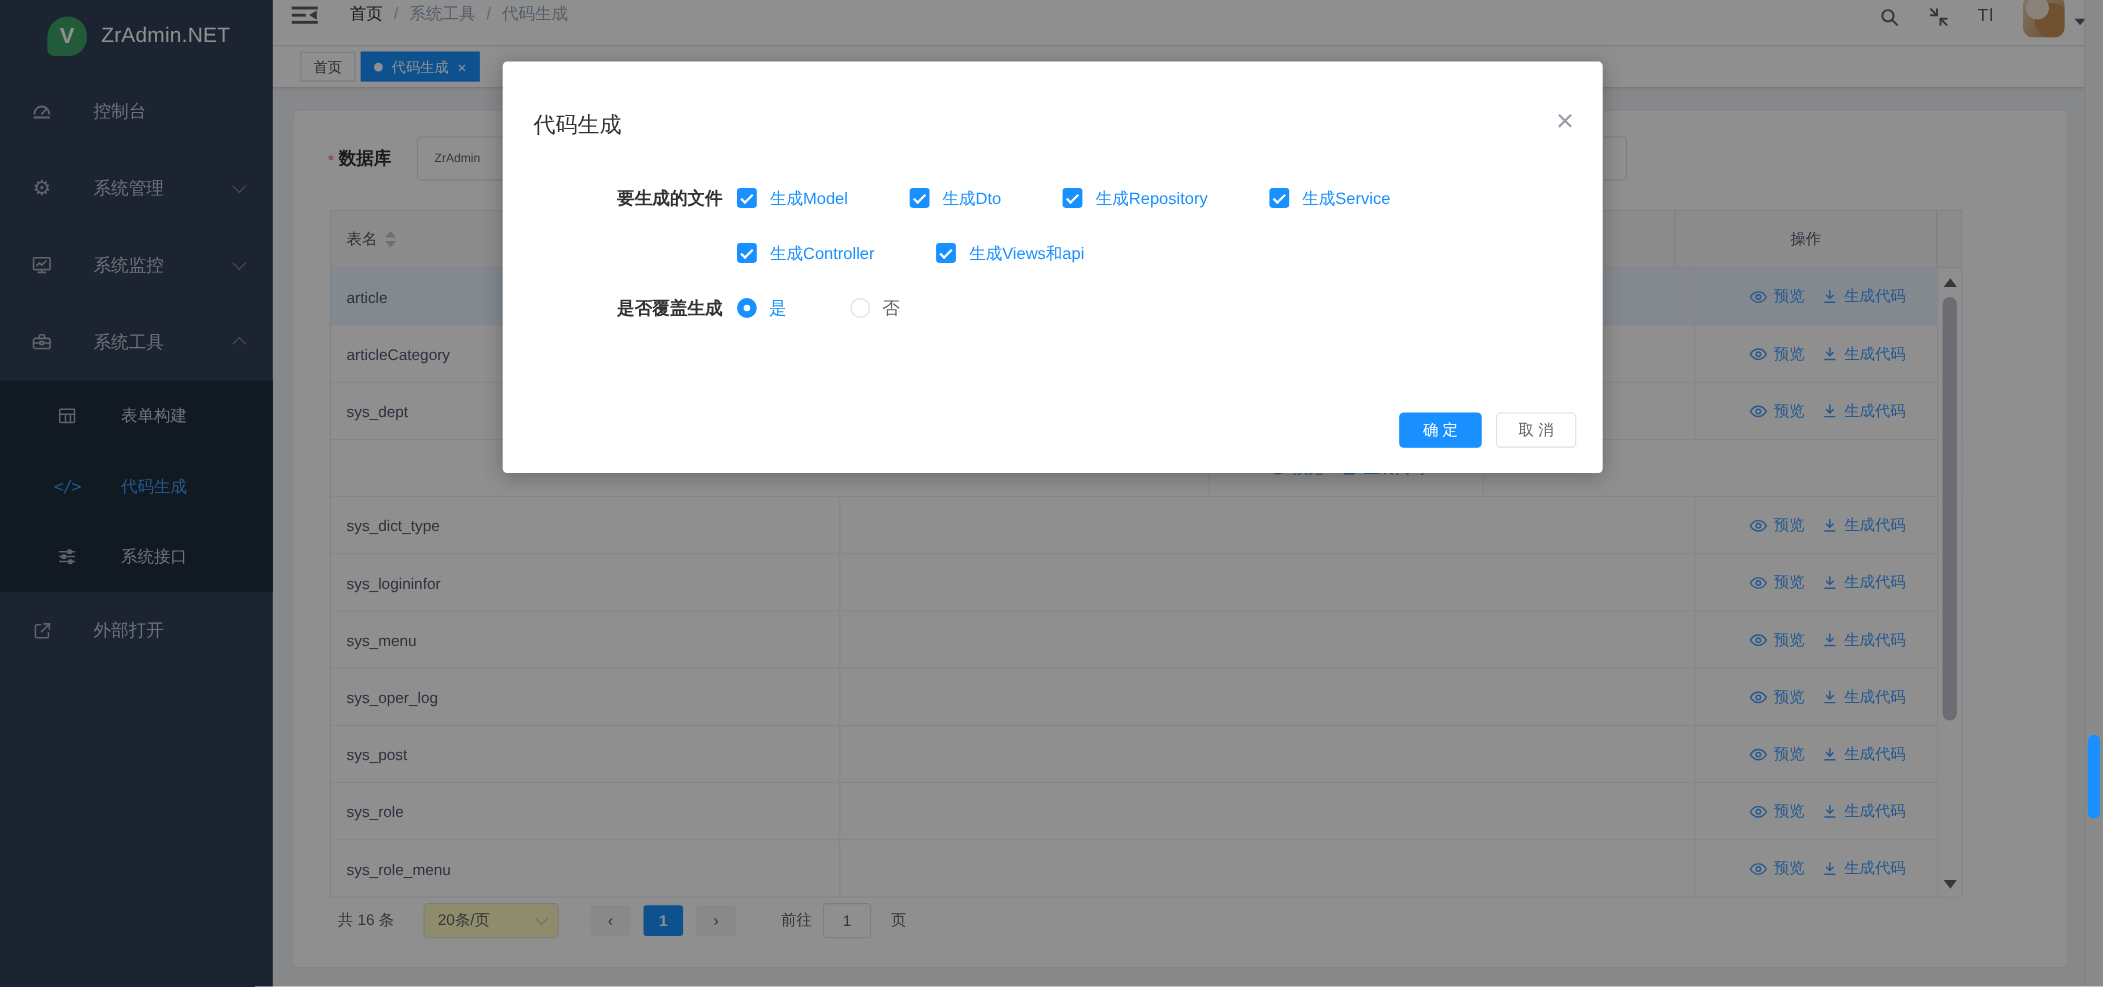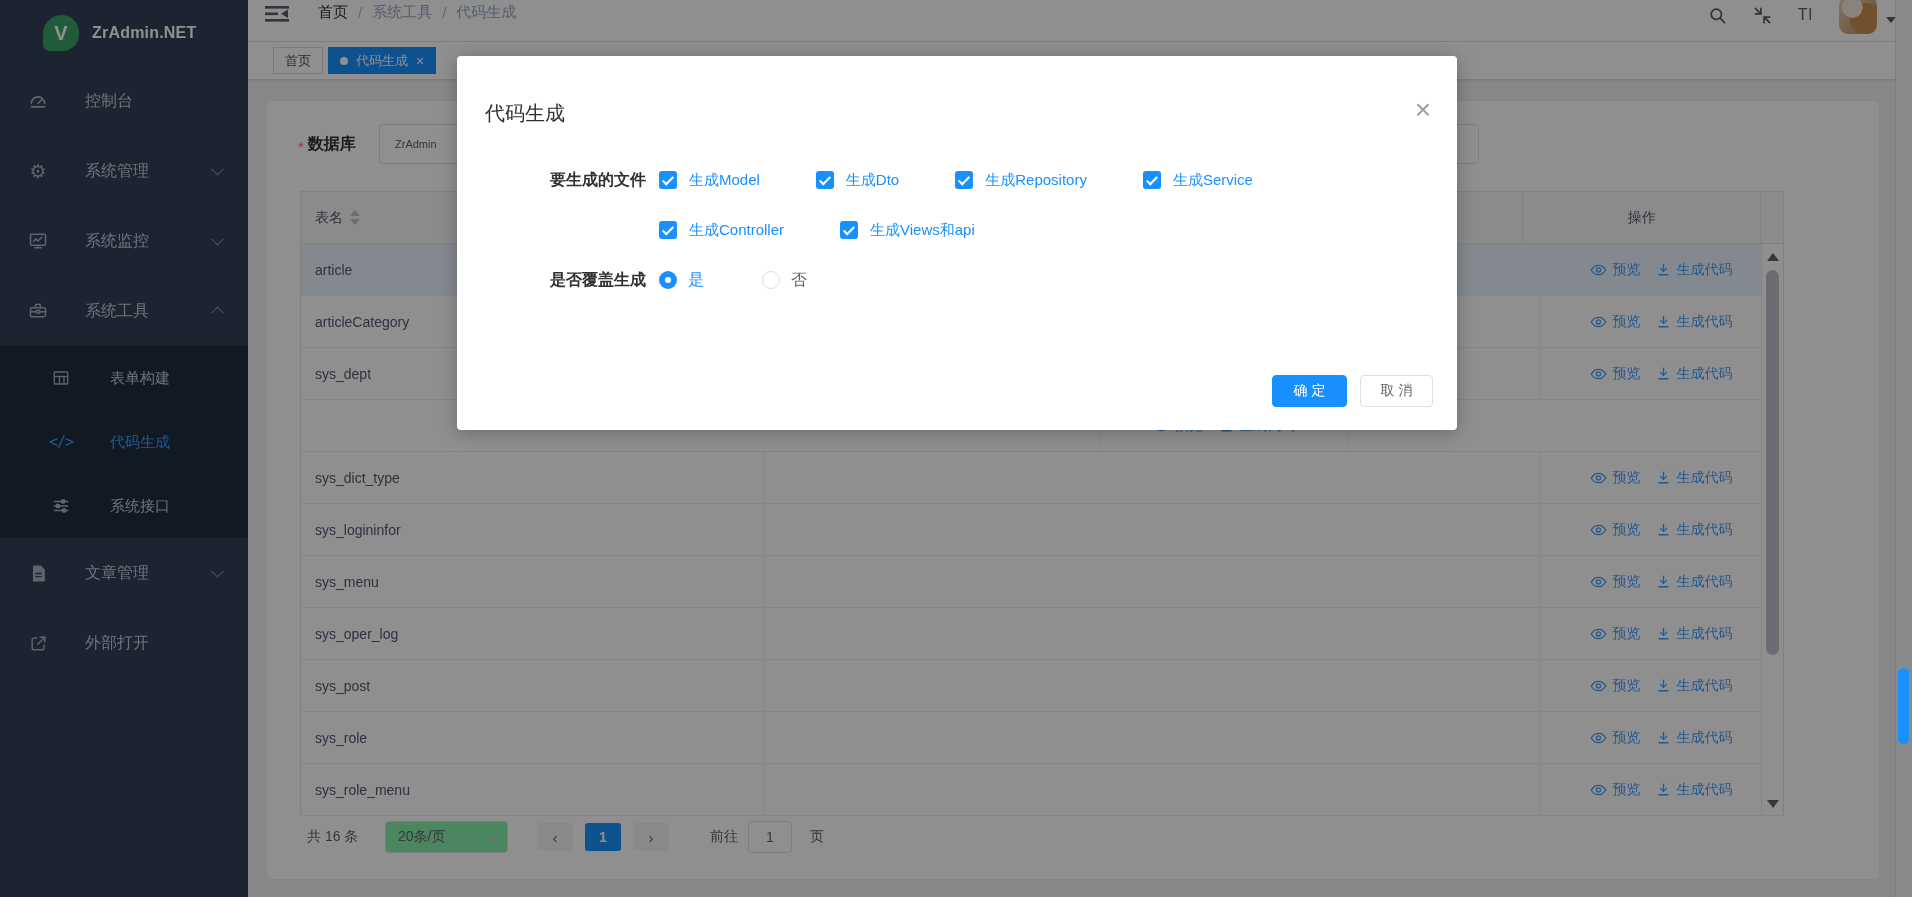--- a/index.html
+++ b/index.html
@@ -4,21 +4,21 @@
 <style>
   * { margin:0; padding:0; box-sizing:border-box; }
   html,body { width:1912px; height:897px; }
   body { font-family:"Liberation Sans","DejaVu Sans",sans-serif; overflow:hidden; }
   .app { position:relative; width:1912px; height:897px; background:#f0f2f5; overflow:hidden; }
 
   
   .sidebar { position:absolute; left:0; top:0; width:248px; height:897px; background:#304156; z-index:10; }
   .logo { height:66px; display:flex; align-items:center; padding-left:43px; }
   .logo-mark { width:36px; height:36px; background:#3da266; border-radius:52% 48% 46% 18%; display:flex; align-items:center; justify-content:center; color:#fff; font-weight:bold; font-size:20px; }
-  .logo-name { color:#fff; font-size:16px; font-weight:bold; margin-left:13px; letter-spacing:.2px; }
+  .logo-name { color:#fff; font-size:19px; font-weight:normal; margin-left:13px; letter-spacing:.2px; }
   .menu-item { position:relative; height:70px; display:flex; align-items:center; padding-left:27px; color:#bfcbd9; font-size:16px; cursor:pointer;gap:20px; }
   .menu-item .mi-icon { width:22px; height:22px; margin-right:16px; color:#a8b2c1; display:flex; align-items:center; justify-content:center; font-size:19px; flex:none; }
   .menu-item.sub { height:64px; padding-left:50px; font-size:15px; background:#1f2d3d; }
   .menu-item.sub .mi-icon { margin-right:18px; font-size:15px; }
   .menu-item.active { color:#409eff; }
   .menu-item.active .mi-icon { color:#409eff; }
   .chev { position:absolute; right:26px; top:50%; width:9px; height:9px; border-right:1.6px solid #8591a2; border-bottom:1.6px solid #8591a2; }
   .chev.down { transform:translateY(-70%) rotate(45deg); }
   .chev.up { transform:translateY(-30%) rotate(-135deg); }
   .code-glyph { font-family:"DejaVu Sans Mono","Liberation Mono",monospace; font-size:14px; letter-spacing:-1px; }
@@ -82,37 +82,37 @@
   .vscroll { position:absolute; right:0; top:52px; width:22px; height:571px; background:#fff; border-left:1px solid #ebeef5; }
   .vs-arrow { position:absolute; left:50%; transform:translateX(-50%); width:0; height:0; border-left:6px solid transparent; border-right:6px solid transparent; cursor:pointer; }
   .vs-up { top:9px; border-bottom:8px solid #606266; }
   .vs-dn { bottom:7px; border-top:8px solid #606266; }
   .vs-thumb { position:absolute; left:4px; top:26px; width:13px; height:385px; background:#bfc3cc; border-radius:7px; cursor:pointer; }
 
   
   .pagination { position:absolute; left:40px; top:720px; width:1540px; height:32px; font-size:14px; color:#606266; }
   .pg-abs { position:absolute; top:0; height:32px; display:flex; align-items:center; }
   .pg-total { left:0; }
-  .pg-size { left:78px; width:123px; border:1px solid #dcdfe6; border-radius:4px; background:#86efac; padding:0 12px; justify-content:space-between; cursor:pointer; color:#606266; font-size:14px; }
+  .pg-size { left:78px; width:123px; border:1px solid #dcdfe6; border-radius:4px; background:#fef9c3; padding:0 12px; justify-content:space-between; cursor:pointer; color:#606266; font-size:14px; }
   .dd-chev { width:8px; height:8px; border-right:1.4px solid #c0c4cc; border-bottom:1.4px solid #c0c4cc; transform:rotate(45deg) translateY(-2px); }
   .pg-btn { width:36px; height:28px; top:2px; border-radius:3px; background:#f4f4f5; color:#606266; justify-content:center; cursor:pointer; font-size:15px; }
   .pg-prev { left:230px; }
   .pg-page { left:278px; background:#1890ff; color:#fff; font-weight:bold; font-size:14px; }
   .pg-next { left:326px; }
   .pg-goto { left:403px; }
   .pg-input { left:441px; width:44px; border:1px solid #dcdfe6; border-radius:4px; background:#fff; justify-content:center; }
   .pg-input input { width:40px; border:none; outline:none; text-align:center; font-size:14px; color:#606266; font-family:inherit; background:transparent; }
   .pg-unit { left:503px; }
 
   
   .overlay { position:absolute; inset:0; background:rgba(0,0,0,0.44); z-index:40; }
   .dialog { position:absolute; left:457px; top:56px; width:1000px; height:374px; background:#fff; border-radius:4px; box-shadow:0 3px 18px rgba(0,0,0,.25); z-index:50; }
   .dlg-title { position:absolute; left:28px; top:44px; font-size:20px; color:#303133; }
   .dlg-close { position:absolute; right:26px; top:40px; font-size:28px; font-weight:300; color:#9a9ea7; line-height:1; cursor:pointer; }
-  .d-row { position:absolute; left:0; height:36px; display:flex; align-items:center; }
+  .d-row { position:absolute; left:11px; height:36px; display:flex; align-items:center; }
   .d-row .lbl { width:189px; text-align:right; font-weight:bold; font-size:16px; color:#303133; flex:none; }
   .d-items { display:flex; align-items:center; margin-left:13px;gap:16px; }
   .ck { display:flex; align-items:center; margin-right:40px; cursor:pointer; }
   .cb { position:relative; width:18px; height:18px; border-radius:3px; background:#1890ff; flex:none; }
   .cb::after { content:""; position:absolute; left:6px; top:2.5px; width:4px; height:9px; border:solid #fff; border-width:0 2px 2px 0; transform:rotate(45deg); }
   .ck span { margin-left:12px; font-size:15px; color:#1890ff; }
   .rd { position:relative; width:18px; height:18px; border-radius:50%; flex:none; }
   .rd.on { background:#1890ff; }
   .rd.on::after { content:""; position:absolute; left:6px; top:6px; width:6px; height:6px; border-radius:50%; background:#fff; }
   .rd.off { background:#fff; border:1px solid #dcdfe6; }
@@ -202,30 +202,20 @@
           <svg width="18" height="18" viewBox="0 0 24 24" fill="none" stroke="currentColor" stroke-width="1.8" stroke-linecap="round">
               <path d="M3 6h18"></path>
               <path d="M3 12h18"></path>
               <path d="M3 18h18"></path>
               <rect x="13" y="4" width="4" height="4" rx="1" fill="currentColor"></rect>
               <rect x="6" y="10" width="4" height="4" rx="1" fill="currentColor"></rect>
               <rect x="14" y="16" width="4" height="4" rx="1" fill="currentColor"></rect>
             </svg>
         </span>
         <span>系统接口</span>
-      </div>
-      <div class="menu-item">
-        <span class="mi-icon">
-          <svg width="19" height="19" viewBox="0 0 24 24" fill="currentColor">
-              <path d="M6 2h9l5 5v14a1 1 0 0 1-1 1H6a1 1 0 0 1-1-1V3a1 1 0 0 1 1-1z"></path>
-              <path d="M8 12h8M8 16h8" stroke="#304156" stroke-width="1.6"></path>
-            </svg>
-        </span>
-        <span>文章管理</span>
-        <i class="chev down"></i>
       </div>
       <div class="menu-item">
         <span class="mi-icon">
           <svg width="19" height="19" viewBox="0 0 24 24" fill="none" stroke="currentColor" stroke-width="1.8" stroke-linecap="round">
               <path d="M10 5H6a2 2 0 0 0-2 2v11a2 2 0 0 0 2 2h11a2 2 0 0 0 2-2v-4"></path>
               <path d="M14 4h6v6"></path>
               <path d="M20 4l-9 9"></path>
             </svg>
         </span>
         <span>外部打开</span>

